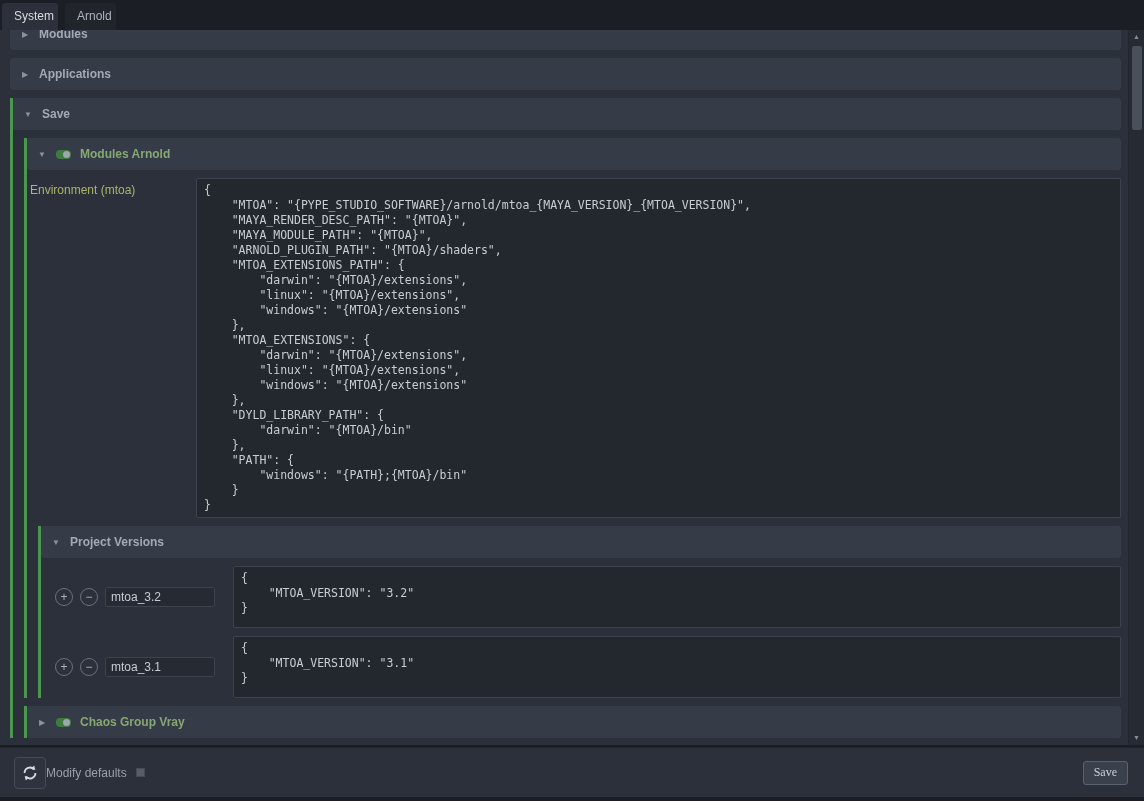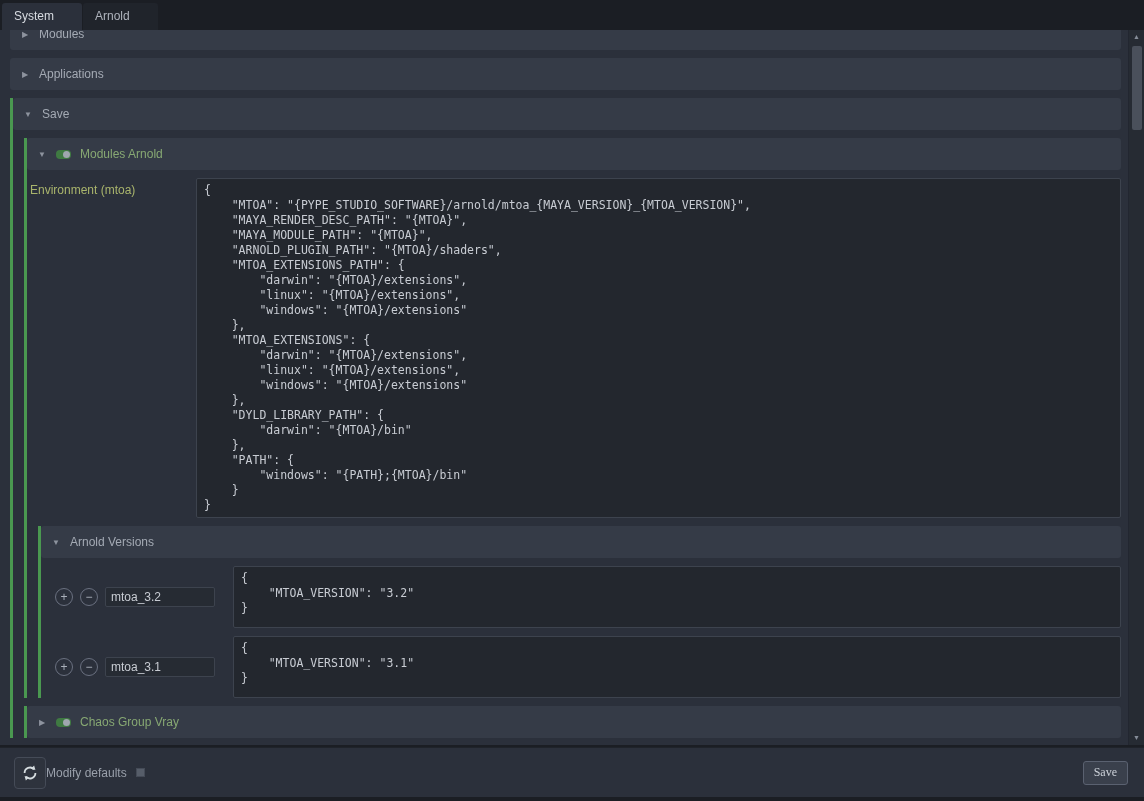--- a/index.html
+++ b/index.html
@@ -15,25 +15,25 @@
 
   
   .tabbar {
     height: 30px;
     background: #1b1e24;
     display: flex;
     align-items: flex-end;
     padding-left: 2px;
   }
   .tab {
-    padding: 6px 28px 7px 12px;
+    padding: 6px 4px 7px 12px;
     background: #20242b;
     color: #aeb3bc;
     border-radius: 3px 3px 0 0;
-    margin-right: 1px;
+    margin-right: 7px;
     cursor: default;
   }
   .tab.active { background: #2b303b; color: #d7dbe1; }
 
   
   .content {
     position: absolute;
     top: 30px; left: 0; right: 0; bottom: 56px;
     background: #2b303b;
     overflow: hidden;
@@ -53,21 +53,21 @@
     min-height: 32px;
     background: #353b47;
     border-radius: 3px;
     display: flex;
     align-items: center;
     gap: 9px;
     padding: 0 10px;
     cursor: default;
   }
   .hdr .arrow { color: #8d939e; font-size: 8px; width: 10px; text-align: center; }
-  .hdr .title { font-weight: normal; color: #a4aab4; }
+  .hdr .title { font-weight: bold; color: #a4aab4; }
   .hdr .title.green { color: #87a873; }
   .hdr-modules { margin-top: -12px; }
 
   .wrap {
     display: flex;
     flex-direction: column;
     gap: 8px;
     border-left: 3px solid #4a9850;
   }
   .indent { margin-left: 11px; }
@@ -270,21 +270,21 @@
     },
     "PATH": {
         "windows": "{PATH};{MTOA}/bin"
     }
 }</textarea>
         </div>
 
         <div class="wrap indent">
           <div class="hdr">
             <span class="arrow">▼</span>
-            <span class="title">Arnold Versions</span>
+            <span class="title">Project Versions</span>
           </div>
 
           <div class="ver-row">
             <button class="pm-btn">+</button>
             <button class="pm-btn">−</button>
             <input class="key-input" type="text" value="mtoa_3.2" style="">
             <textarea class="code ver-code" spellcheck="false" style="">{
     "MTOA_VERSION": "3.2"
 }</textarea>
           </div>

